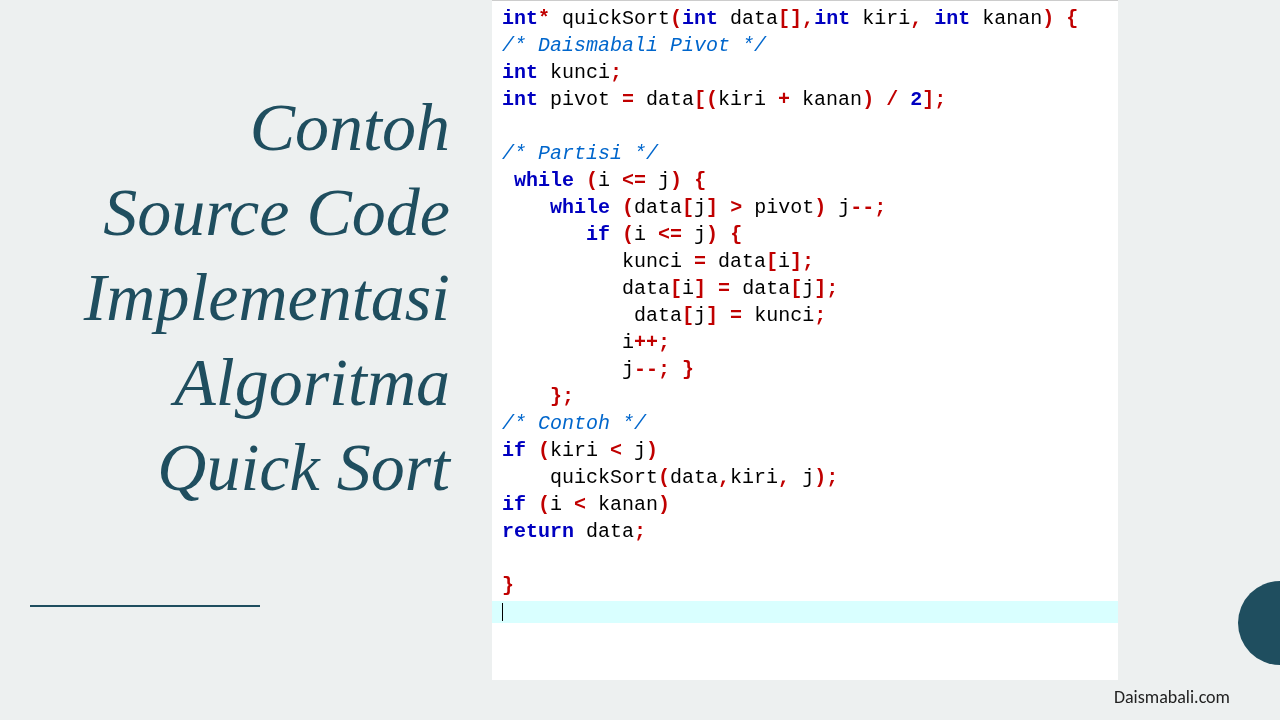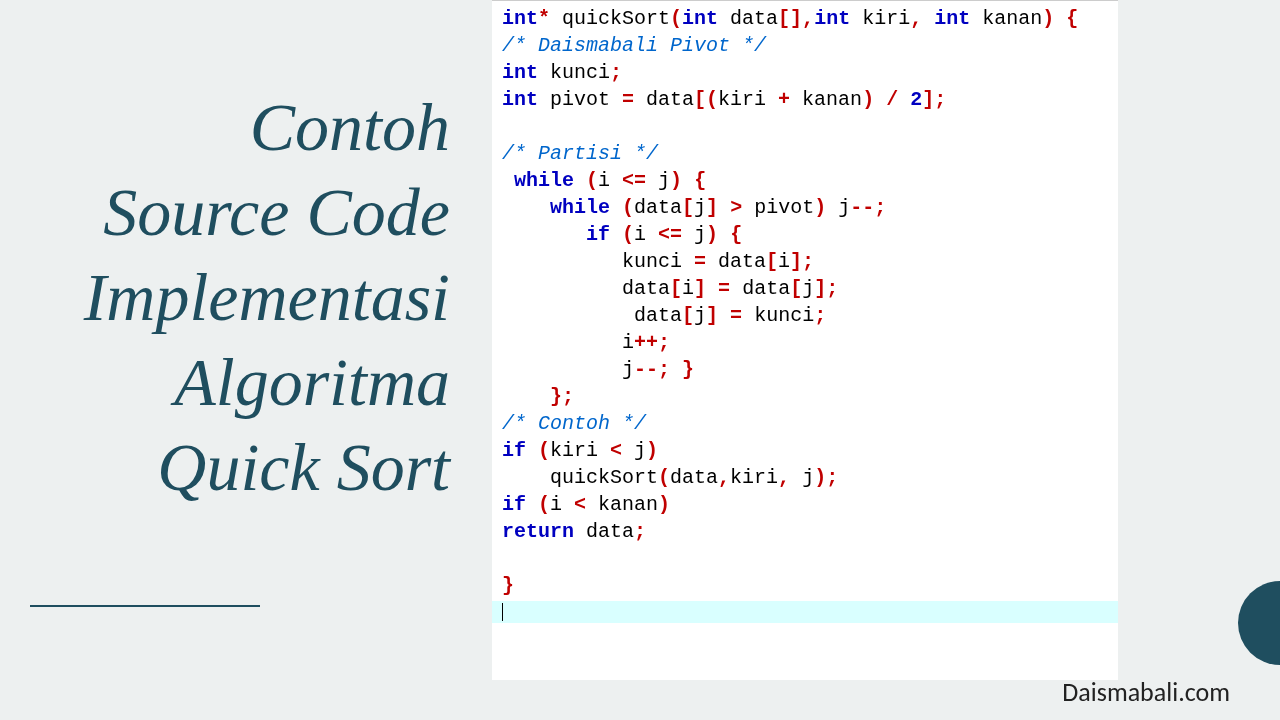--- a/index.html
+++ b/index.html
@@ -63,21 +63,21 @@
     top: 2px;
     width: 1px;
     height: 18px;
     background: #000;
   }
   .watermark {
     position: absolute;
     right: 50px;
     bottom: 12px;
     font-family: Calibri, Arial, sans-serif;
-    font-size: 26px;
+    font-size: 18px;
     color: #222;
   }
   .quarter-circle {
     position: absolute;
     right: -42px;
     bottom: 55px;
     width: 84px;
     height: 84px;
     border-radius: 50%;
     background: #1f4e5f;

